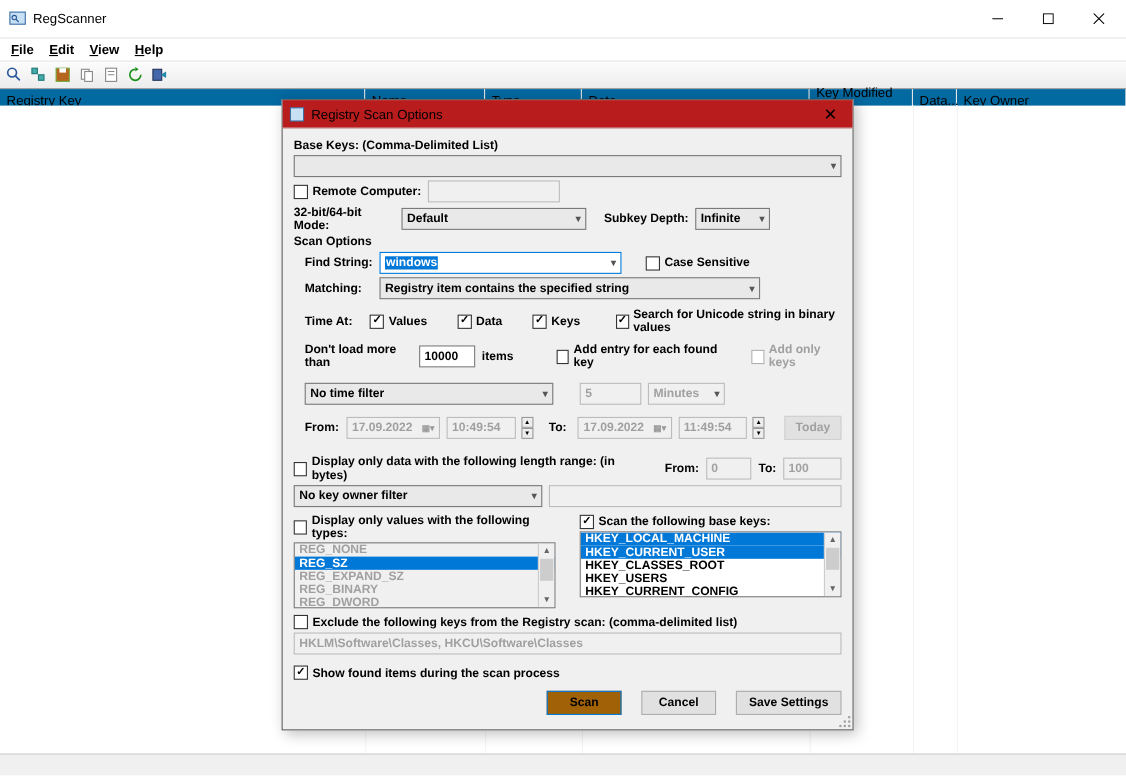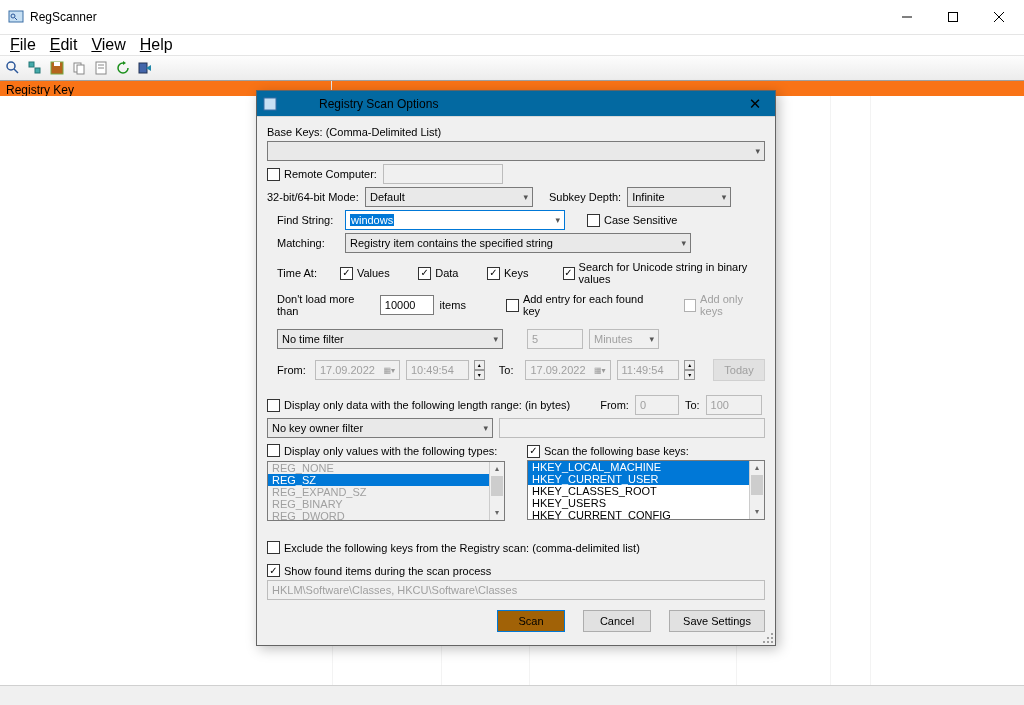--- a/index.html
+++ b/index.html
@@ -3,37 +3,37 @@
 <meta charset="utf-8">
 <style>
 * { box-sizing: border-box; margin: 0; padding: 0; }
 body { font-family: "Segoe UI", Tahoma, sans-serif; font-size: 11px; background: #fff; overflow: hidden; width: 1024px; height: 705px; position: relative; }
 .titlebar { height: 30px; display: flex; align-items: center; padding: 17px 2px; border-bottom: 1px solid #e5e5e5; }
 .titlebar .app-icon { width: 16px; height: 16px; margin: 0 6px; }
 .titlebar .title { flex: 1; font-size: 12px; }
 .titlebar .winbtns { display: flex; }
 .titlebar .winbtn { width: 46px; height: 30px; display: flex; align-items: center; justify-content: center; font-size: 13px; font-family: "Segoe UI Symbol"; }
 .menubar { height: 20px; display: flex; align-items: center; padding: 0 4px; gap: 2px; }
-.menubar .menuitem { padding: 2px 6px; font-size: 16px; }
+.menubar .menuitem { padding: 2px 6px; font-size: 12px; font-weight: bold; }
 .menubar .menuitem u { text-decoration: underline; }
 .toolbar { height: 26px; border-top: 1px solid #e5e5e5; border-bottom: 1px solid #a0a0a0; background: linear-gradient(#fdfdfd,#ececec); display: flex; align-items: center; padding: 0 4px; gap: 4px; }
 .toolbar .tbtn { width: 18px; height: 18px; display: flex; align-items: center; justify-content: center; }
-.columns { height: 20px; border-bottom: 1px solid #d0d0d0; display: flex; background: #f97316; flex-direction: column; }
+.columns { height: 20px; border-bottom: 1px solid #d0d0d0; display: flex; background: #0369a1; }
 .columns .col { border-right: 1px solid #e5e5e5; padding: 2px 6px; font-size: 12px; display: flex; align-items: center; }
 .grid { position: absolute; top: 96px; left: 0; right: 0; bottom: 20px; background: #fff; }
 .grid-lines { position: absolute; inset: 0; }
 .grid-lines .vline { position: absolute; top: 0; bottom: 0; width: 1px; background: #f3f3f3; }
 .statusbar { position: absolute; bottom: 0; left: 0; right: 0; height: 20px; background: #f0f0f0; border-top: 1px solid #d0d0d0; }
 
 .dialog { position: absolute; left: 256px; top: 90px; width: 520px; background: #f0f0f0; border: 1px solid #646464; box-shadow: 3px 3px 12px rgba(0,0,0,.25); }
-.dialog .dtitle { height: 26px; background: #0369a1; display: flex; align-items: center; padding: 4px 6px; border-bottom: 1px solid #d9d9d9; gap: 36px; }
+.dialog .dtitle { height: 26px; background: #b91c1c; display: flex; align-items: center; padding: 4px 6px; border-bottom: 1px solid #d9d9d9; }
 .dialog .dtitle .dicon { width: 14px; height: 14px; margin-right: 6px; }
 .dialog .dtitle .txt { flex: 1; font-size: 12px; }
 .dialog .dtitle .close { width: 28px; text-align: center; font-size: 15px; }
-.dialog .body { padding: 6px 10px 10px; }
+.dialog .body { padding: 6px 10px 10px; font-weight: bold; }
 .row { display: flex; align-items: center; margin: 3px 0; gap: 6px; font-size: 11px; }
 .lbl { font-size: 11px; }
 
 .chk { display: inline-flex; align-items: center; gap: 4px; font-size: 11px; }
 .chk .box { width: 13px; height: 13px; border: 1px solid #333; background: #fff; display: flex; align-items: center; justify-content: center; font-size: 10px; line-height: 1; }
 .chk.disabled .box { border-color: #b0b0b0; }
 .chk.disabled { color: #a0a0a0; }
 .chk .box.checked::after { content: "✓"; font-size: 10px; color: #000; }
 
 .combo, .txtin, .numin, .datein, .timein { background: #fff; border: 1px solid #7a7a7a; height: 20px; padding: 1px 4px; font-size: 11px; display: flex; align-items: center; justify-content: space-between; }
@@ -199,26 +199,29 @@
       <span style="width:20px"></span>
     </div>
 
     <div class="row">
       <span class="lbl" style="width:92px">32-bit/64-bit Mode:</span>
       <div class="combo sys" style="width:168px">
           <span>Default</span>
           <span class="arrow">▾</span>
         </div>
       <span class="lbl" style="margin-left:10px">Subkey Depth:</span>
-      <div class="combo sys" style="width:104px">
+      <div class="combo sys" style="width:68px">
           <span>Infinite</span>
           <span class="arrow">▾</span>
         </div>
     </div>
 
+    <div class="row" style="margin-top:2px;margin-bottom:0">
+        <span class="lbl">Scan Options</span>
+      </div>
 
     <div class="row" style="margin-left:10px">
       <span class="lbl" style="width:62px">Find String:</span>
       <div class="combo" style="width:220px;border-color:#0078d7">
           <span class="seltext">windows</span>
           <span class="arrow">▾</span>
         </div>
       <span style="width:10px"></span>
       <span class="chk">
           <span class="box"></span>
@@ -376,37 +379,37 @@
           <div class="item">HKEY_CURRENT_CONFIG</div>
           <div class="scroll">
               <div class="ar up">▴</div>
               <div class="thumb"></div>
               <div class="ar dn">▾</div>
             </div>
         </div>
       </div>
     </div>
 
-    <div class="row" style="margin-top:20px">
+    <div class="row" style="margin-top:6px">
       <span class="chk">
           <span class="box"></span>
           <span>Exclude the following keys from the Registry scan: (comma-delimited list)</span>
         </span>
     </div>
+    <div class="row">
+      <div class="txtin disabled" style="flex:1">
+          <span>HKLM\Software\Classes, HKCU\Software\Classes</span>
+        </div>
+    </div>
+
     <div class="row" style="margin-top:10px">
       <span class="chk">
           <span class="box checked"></span>
           <span>Show found items during the scan process</span>
         </span>
-    </div>
-
-    <div class="row">
-      <div class="txtin disabled" style="flex:1">
-          <span>HKLM\Software\Classes, HKCU\Software\Classes</span>
-        </div>
     </div>
 
     <div class="row" style="justify-content:flex-end;margin-top:10px;gap:18px">
       <div class="btn default">Scan</div>
       <div class="btn">Cancel</div>
       <div class="btn" style="min-width:96px">Save Settings</div>
     </div>
 
     <div class="resize-grip">
       <span style="right:0;bottom:0"></span>

